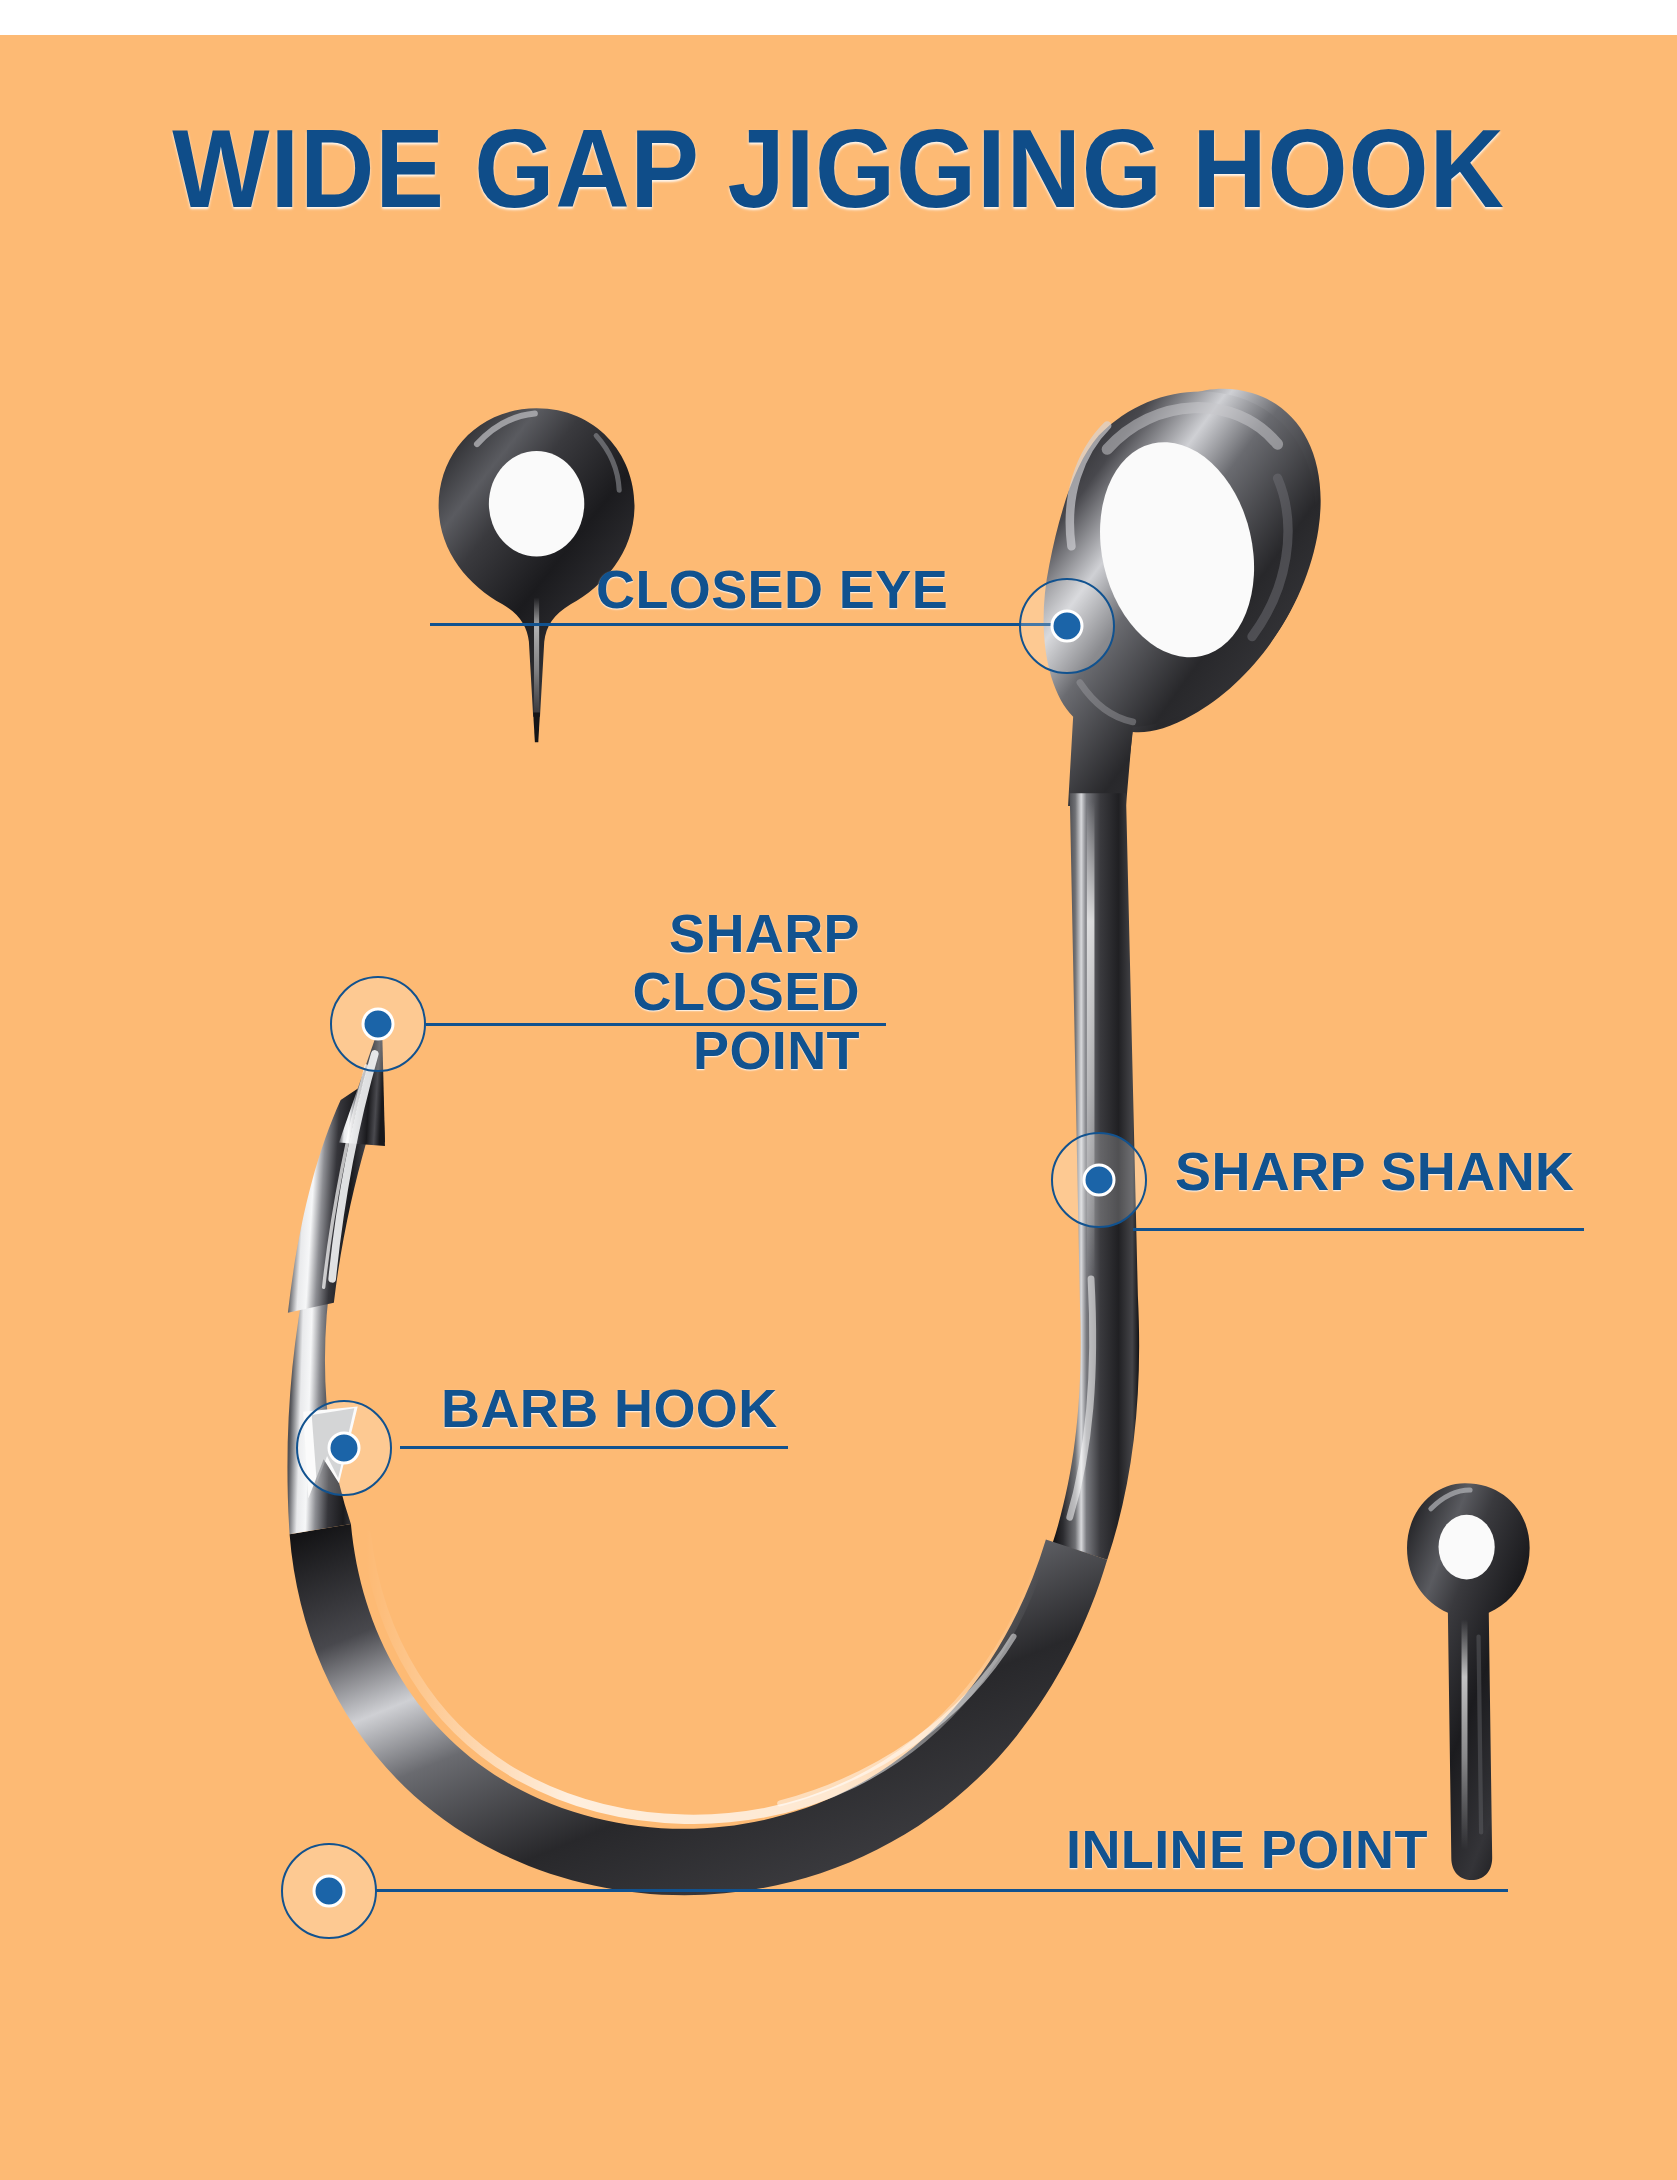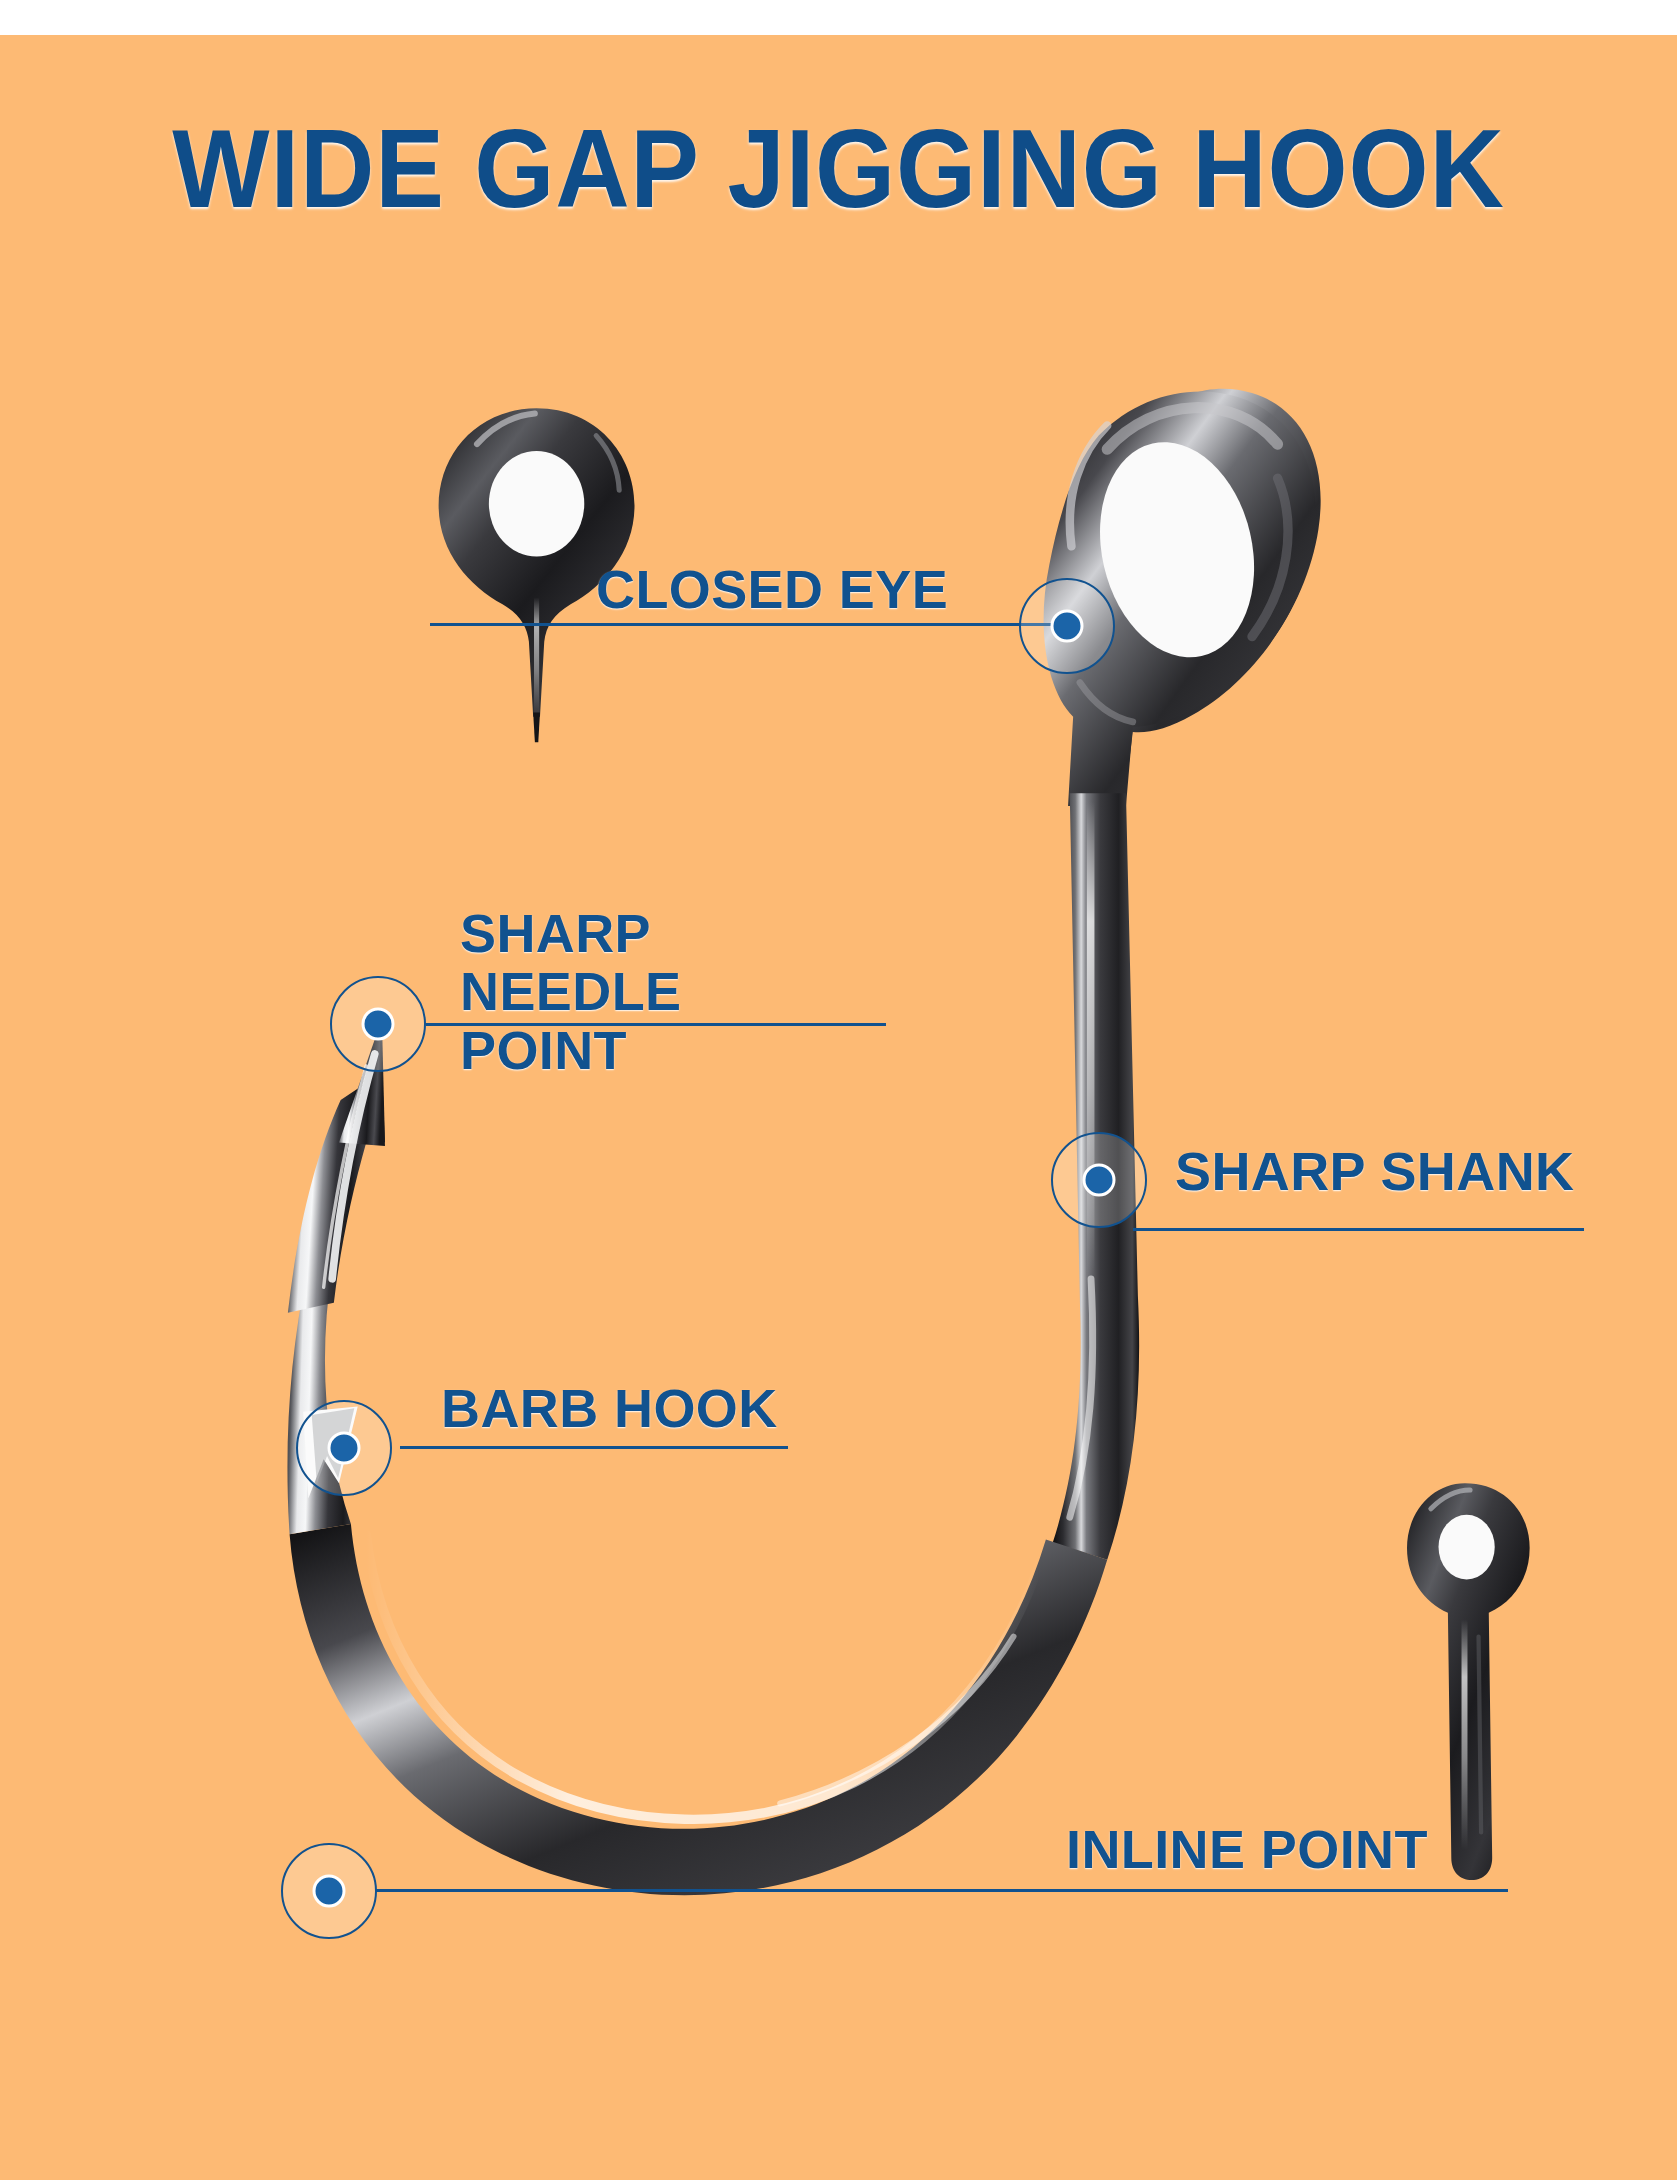--- a/index.html
+++ b/index.html
@@ -50,21 +50,21 @@
     position: absolute;
     font-family: "Liberation Sans", sans-serif;
     font-weight: bold;
     color: #11528f;
     font-size: 54px;
     letter-spacing: 0.4px;
     line-height: 1.08;
     white-space: nowrap;
     text-shadow: 0 0.9px 1.7px rgba(255,255,255,0.95);
   }
-  .callout-label.two-line { white-space: normal; text-align: left; }
+  .callout-label.two-line { white-space: normal; text-align: right; }
 
   .callout-line {
     position: absolute;
     height: 3.4px;
     background: #11528f;
   }
 
   .marker {
     position: absolute;
     border: 2.6px solid #11528f;
@@ -312,21 +312,21 @@
 
   <div class="callout-line" style="left:430px; top:588px; width:635px;"></div>
   <div class="callout-label" style="left:596px; top:525px;">CLOSED EYE</div>
   <div class="marker" style="left:1019px; top:543px; width:96px; height:96px;">
     <span class="dot" style="width:27px; height:27px;"></span>
   </div>
 
   <div class="callout-line" style="left:426px; top:988px; width:460px;"></div>
   <div class="callout-label two-line" style="left:460px; top:869px; width:400px;">
     <div>SHARP</div>
-    <div>NEEDLE POINT</div>
+    <div>CLOSED POINT</div>
   </div>
   <div class="marker" style="left:330px; top:941px; width:96px; height:96px;">
     <span class="dot" style="width:27px; height:27px;"></span>
   </div>
 
   <div class="callout-line" style="left:1133px; top:1193px; width:451px;"></div>
   <div class="callout-label" style="left:1175px; top:1107px;">SHARP SHANK</div>
   <div class="marker" style="left:1051px; top:1097px; width:96px; height:96px;">
     <span class="dot" style="width:27px; height:27px;"></span>
   </div>

